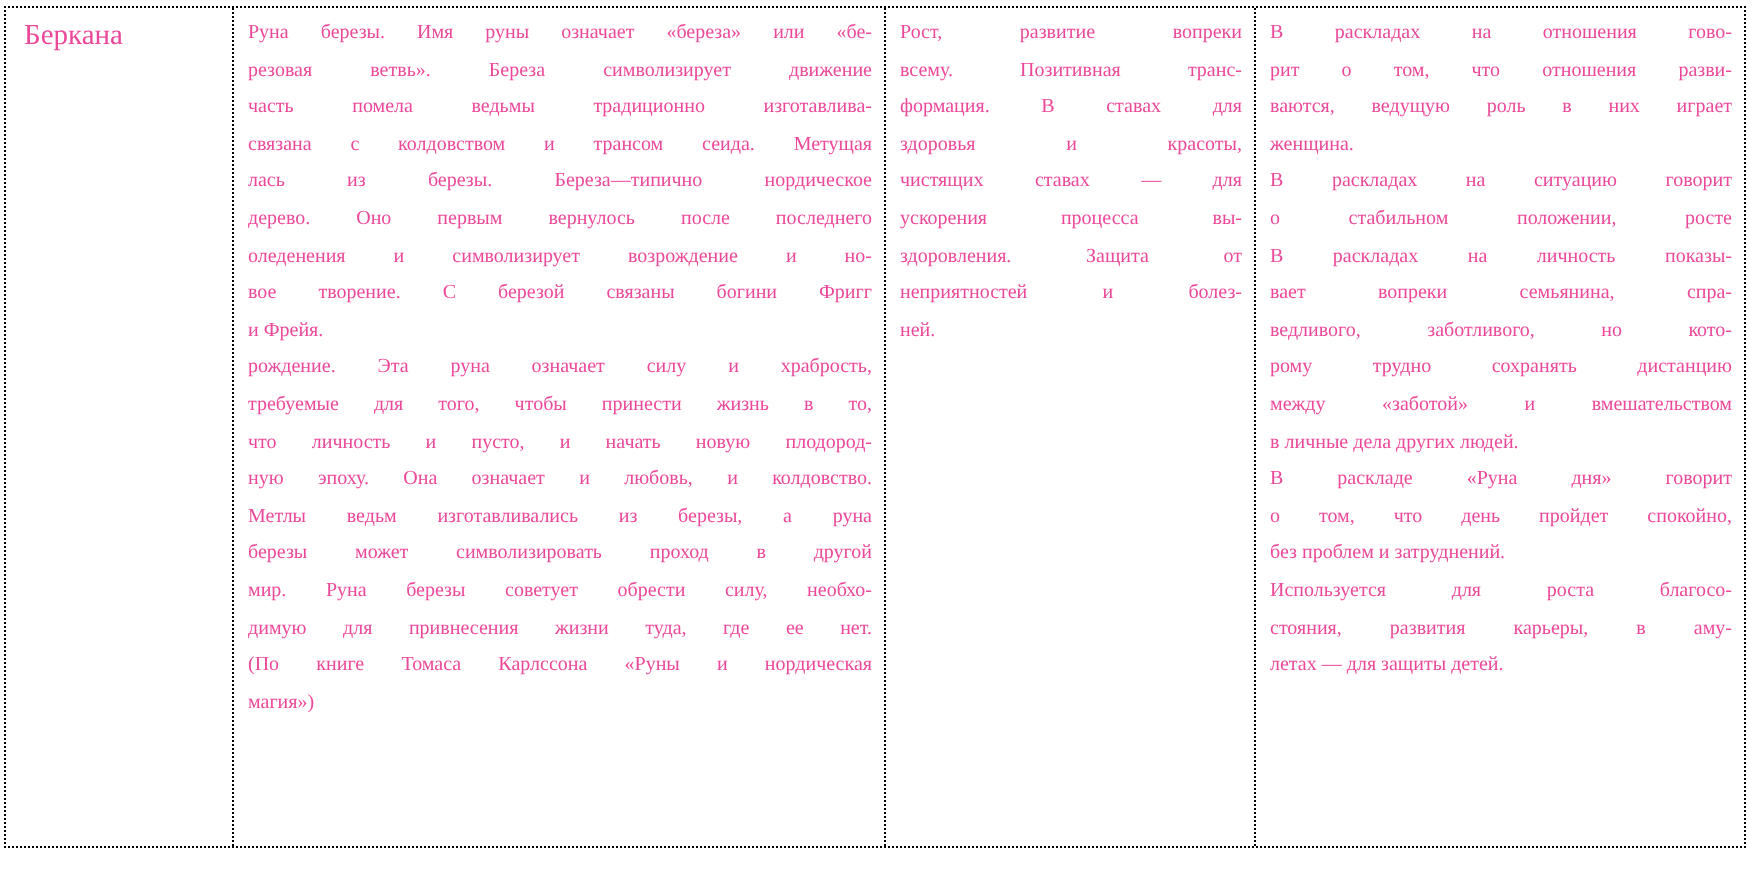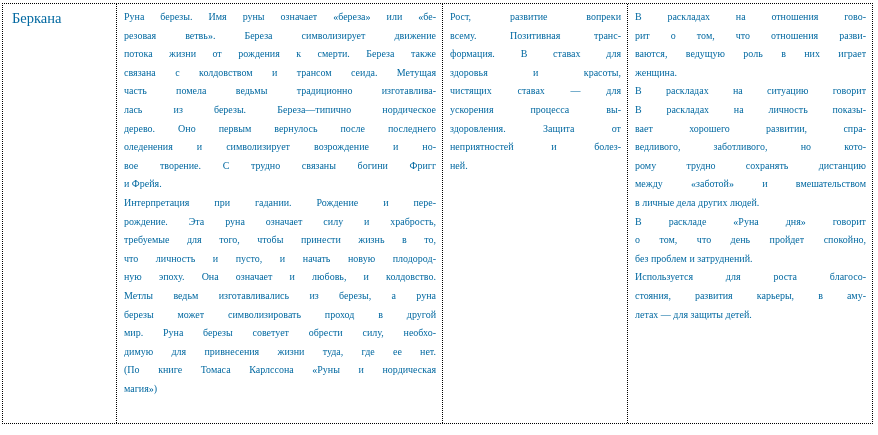--- a/index.html
+++ b/index.html
@@ -6,21 +6,21 @@
     margin: 0;
     padding: 0;
     background: #ffffff;
   }
   .page {
     position: relative;
     width: 878px;
     height: 435px;
     background: #ffffff;
     font-family: "Liberation Serif", "DejaVu Serif", serif;
-    color: #0369a1;
+    color: #ec4899;
     overflow: hidden;
   }
   .rune-table {
     position: absolute;
     left: 2px;
     top: 3px;
     width: 871px;
     height: 421px;
     box-sizing: border-box;
     border: 1px dotted #000000;
@@ -58,29 +58,27 @@
 <body>
 
 <div class="page">
   <div class="rune-table">
     <div class="cell rune-name-cell">
       <span>Беркана</span>
     </div>
     <div class="cell text-cell">
         <div class="line">Руна березы. Имя руны означает «береза» или «бе-</div>
         <div class="line">резовая ветвь». Береза символизирует движение</div>
-        <div class="line">потока жизни от рождения к смерти. Береза также</div>
+        <div class="line">часть помела ведьмы традиционно изготавлива-</div>
         <div class="line">связана с колдовством и трансом сеида. Метущая</div>
-        <div class="line">часть помела ведьмы традиционно изготавлива-</div>
         <div class="line">лась из березы. Береза—типично нордическое</div>
         <div class="line">дерево. Оно первым вернулось после последнего</div>
         <div class="line">оледенения и символизирует возрождение и но-</div>
-        <div class="line">вое творение. С трудно связаны богини Фригг</div>
+        <div class="line">вое творение. С березой связаны богини Фригг</div>
         <div class="line para-end">и Фрейя.</div>
-        <div class="line">Интерпретация при гадании. Рождение и пере-</div>
         <div class="line">рождение. Эта руна означает силу и храбрость,</div>
         <div class="line">требуемые для того, чтобы принести жизнь в то,</div>
         <div class="line">что личность и пусто, и начать новую плодород-</div>
         <div class="line">ную эпоху. Она означает и любовь, и колдовство.</div>
         <div class="line">Метлы ведьм изготавливались из березы, а руна</div>
         <div class="line">березы может символизировать проход в другой</div>
         <div class="line">мир. Руна березы советует обрести силу, необхо-</div>
         <div class="line">димую для привнесения жизни туда, где ее нет.</div>
         <div class="line">(По книге Томаса Карлссона «Руны и нордическая</div>
         <div class="line para-end">магия»)</div>
@@ -95,22 +93,23 @@
         <div class="line">здоровления. Защита от</div>
         <div class="line">неприятностей и болез-</div>
         <div class="line para-end">ней.</div>
       </div>
     <div class="cell text-cell">
         <div class="line">В раскладах на отношения гово-</div>
         <div class="line">рит о том, что отношения разви-</div>
         <div class="line">ваются, ведущую роль в них играет</div>
         <div class="line para-end">женщина.</div>
         <div class="line">В раскладах на ситуацию говорит</div>
+        <div class="line">о стабильном положении, росте</div>
         <div class="line">В раскладах на личность показы-</div>
-        <div class="line">вает хорошего развитии, спра-</div>
+        <div class="line">вает вопреки семьянина, спра-</div>
         <div class="line">ведливого, заботливого, но кото-</div>
         <div class="line">рому трудно сохранять дистанцию</div>
         <div class="line">между «заботой» и вмешательством</div>
         <div class="line para-end">в личные дела других людей.</div>
         <div class="line">В раскладе «Руна дня» говорит</div>
         <div class="line">о том, что день пройдет спокойно,</div>
         <div class="line para-end">без проблем и затруднений.</div>
         <div class="line">Используется для роста благосо-</div>
         <div class="line">стояния, развития карьеры, в аму-</div>
         <div class="line para-end">летах — для защиты детей.</div>

